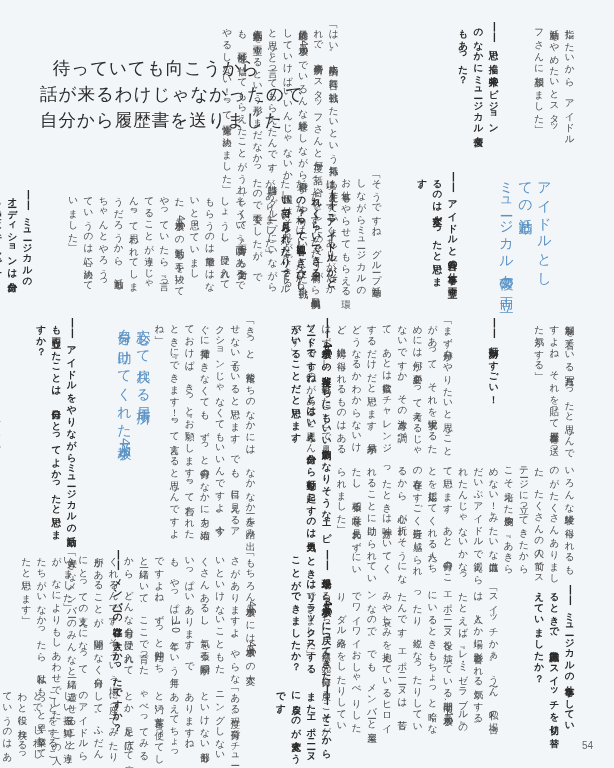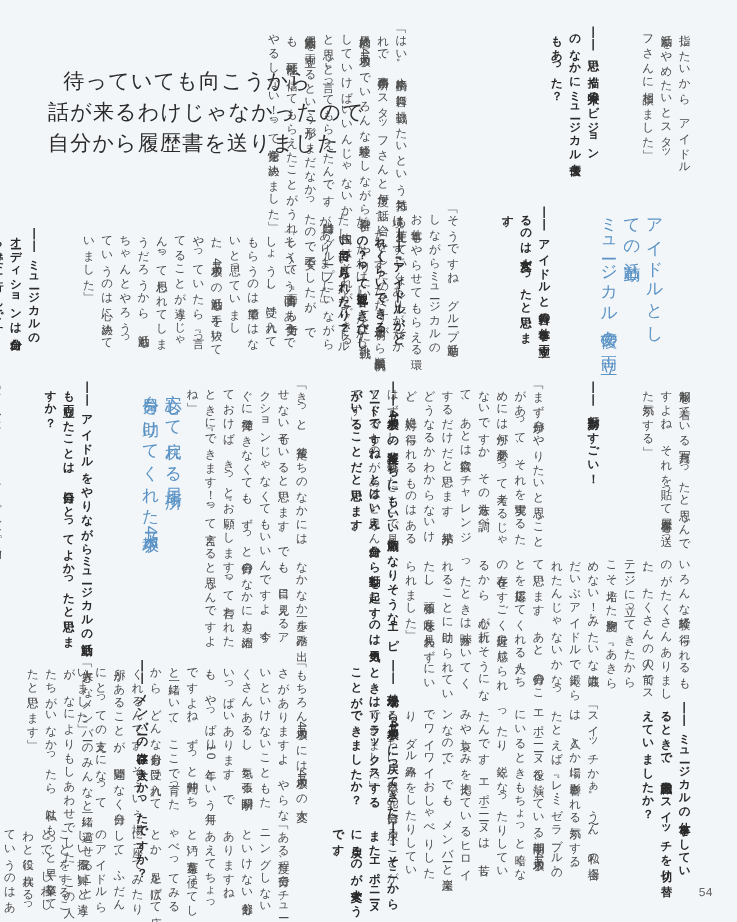--- a/index.html
+++ b/index.html
@@ -42,21 +42,21 @@
       line-height: 26px;
       font-weight: normal;
       color: #2b2b2b;
       text-align: right;
       letter-spacing: 1px;
     }
     .title span { display: block; white-space: nowrap; }
     .pagenum {
       position: absolute; left: 582px; top: 740px;
       font-size: 10px; color: #666;
-      font-family: Liberation Mono, monospace;
+      font-family: Liberation Sans, sans-serif;
     }
   </style>
 </head>
 <body>
 
 <div class="page">
 
   <h1 class="title">
     <span>待っていても向こうから</span>
     <span>話が来るわけじゃなかったので</span>

